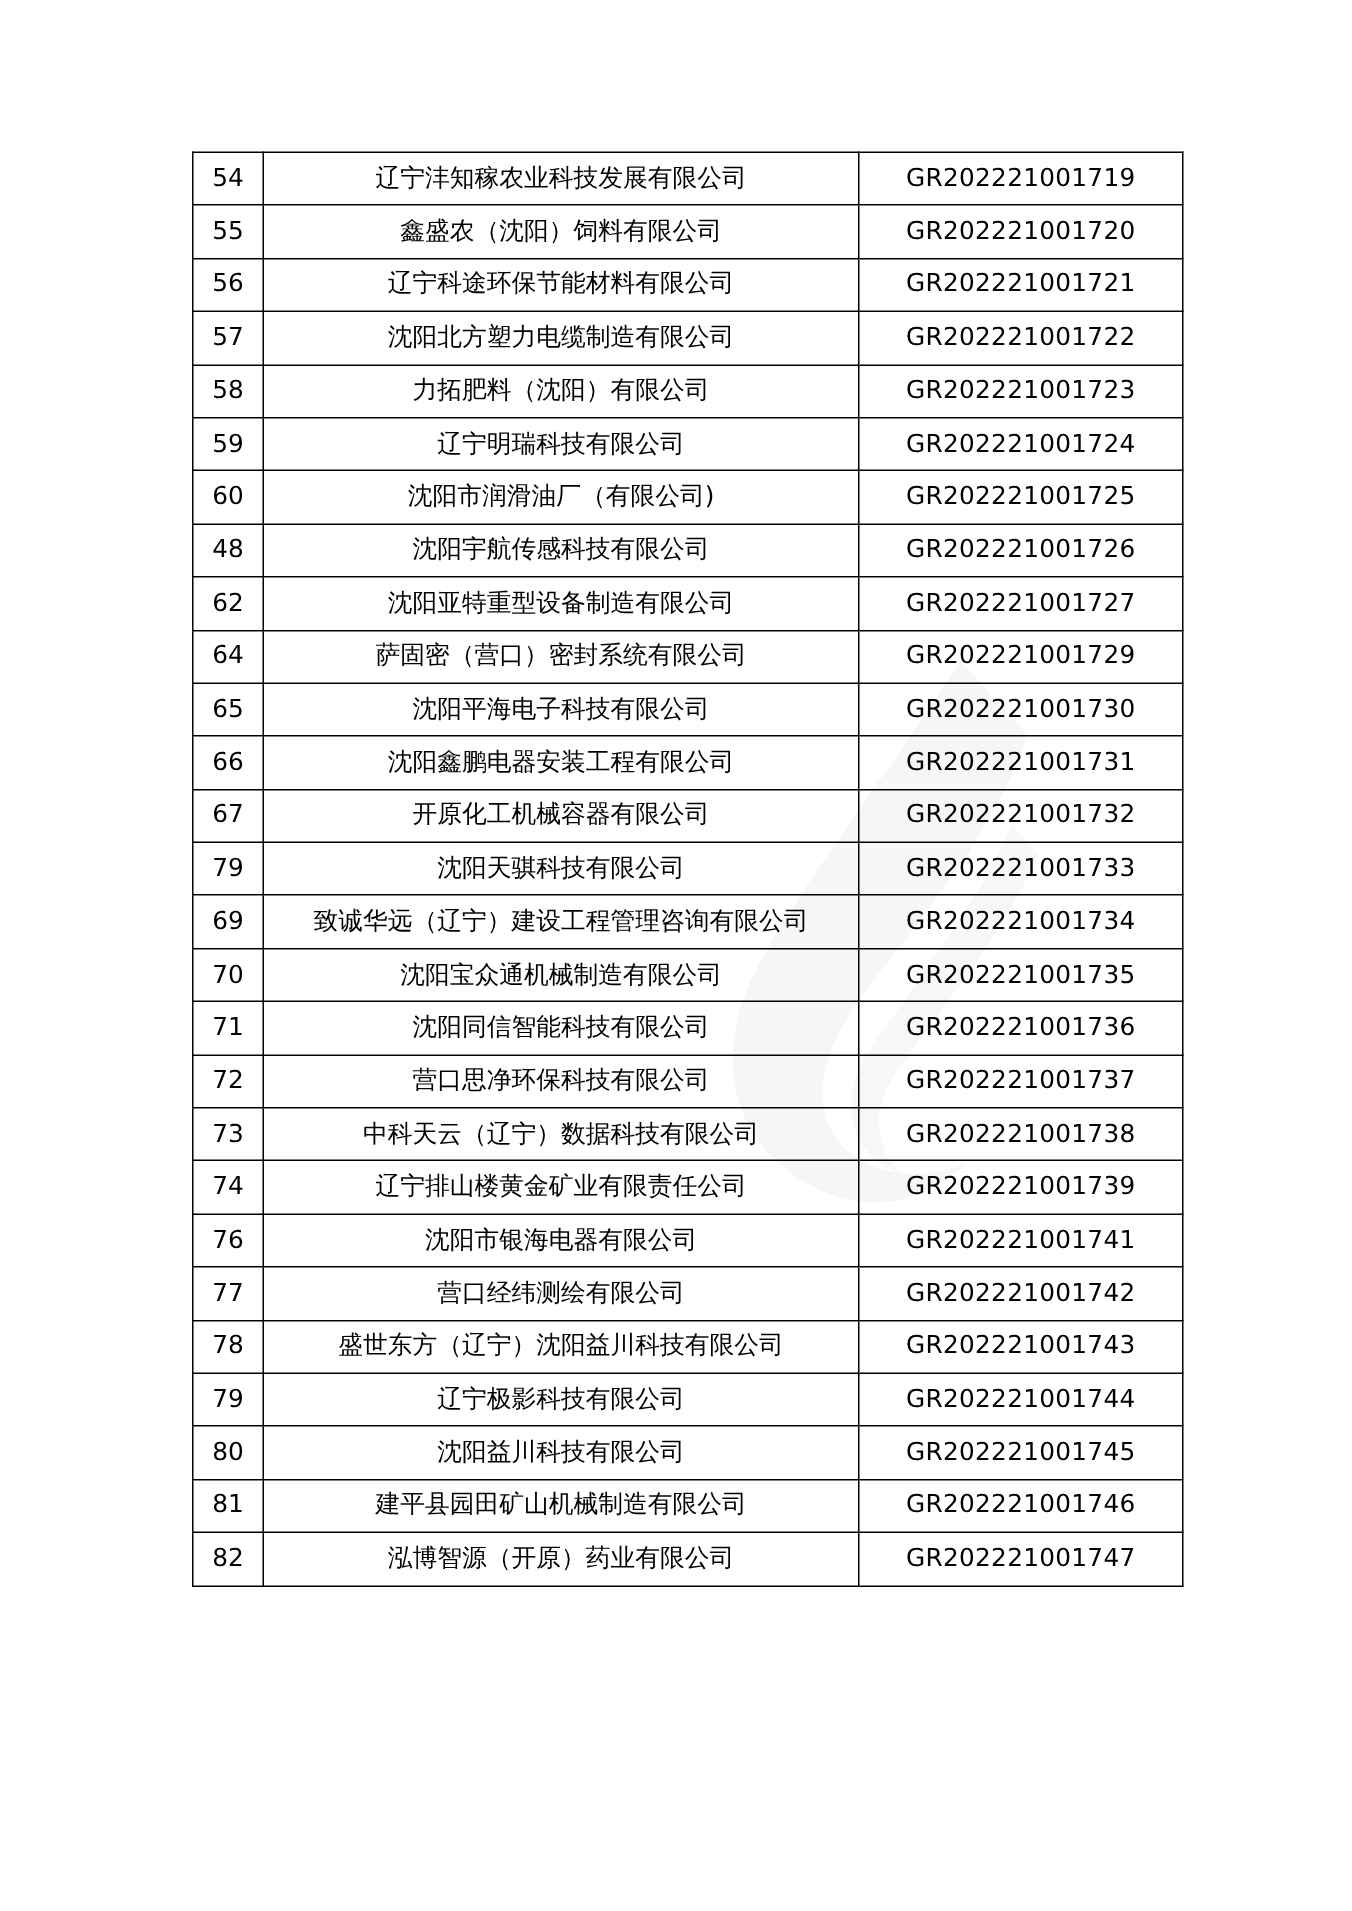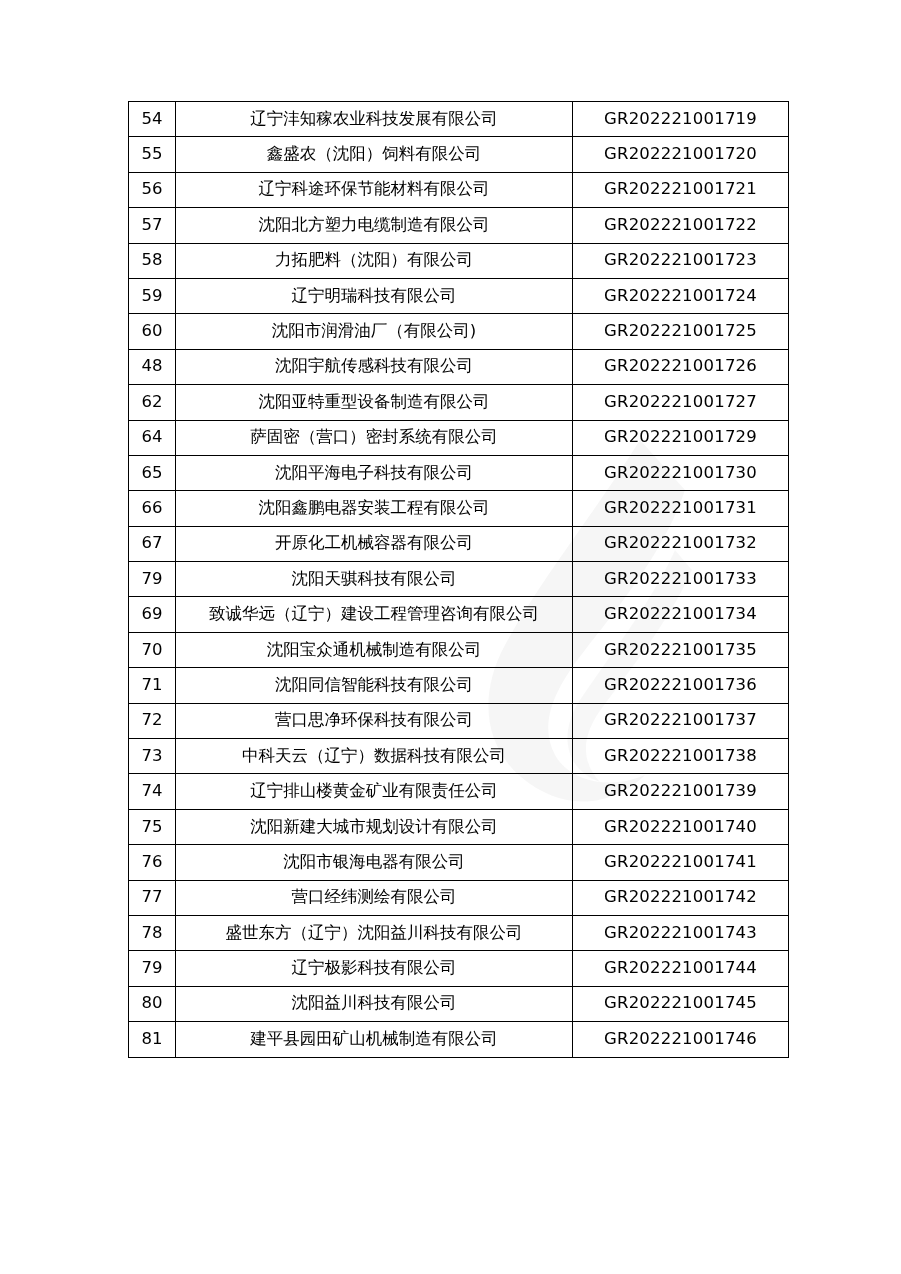--- a/index.html
+++ b/index.html
@@ -173,25 +173,20 @@
           <td class="col-index">73</td>
           <td class="col-name">中科天云（辽宁）数据科技有限公司</td>
           <td class="col-code">GR202221001738</td>
         </tr>
         <tr>
           <td class="col-index">74</td>
           <td class="col-name">辽宁排山楼黄金矿业有限责任公司</td>
           <td class="col-code">GR202221001739</td>
         </tr>
         <tr>
-          <td class="col-index">75</td>
-          <td class="col-name">沈阳新建大城市规划设计有限公司</td>
-          <td class="col-code">GR202221001740</td>
-        </tr>
-        <tr>
           <td class="col-index">76</td>
           <td class="col-name">沈阳市银海电器有限公司</td>
           <td class="col-code">GR202221001741</td>
         </tr>
         <tr>
           <td class="col-index">77</td>
           <td class="col-name">营口经纬测绘有限公司</td>
           <td class="col-code">GR202221001742</td>
         </tr>
         <tr>
@@ -207,17 +202,22 @@
         <tr>
           <td class="col-index">80</td>
           <td class="col-name">沈阳益川科技有限公司</td>
           <td class="col-code">GR202221001745</td>
         </tr>
         <tr>
           <td class="col-index">81</td>
           <td class="col-name">建平县园田矿山机械制造有限公司</td>
           <td class="col-code">GR202221001746</td>
         </tr>
+        <tr>
+          <td class="col-index">82</td>
+          <td class="col-name">泓博智源（开原）药业有限公司</td>
+          <td class="col-code">GR202221001747</td>
+        </tr>
       </tbody>
     </table>
   </div>
 
 </div>
 
 </body></html>

